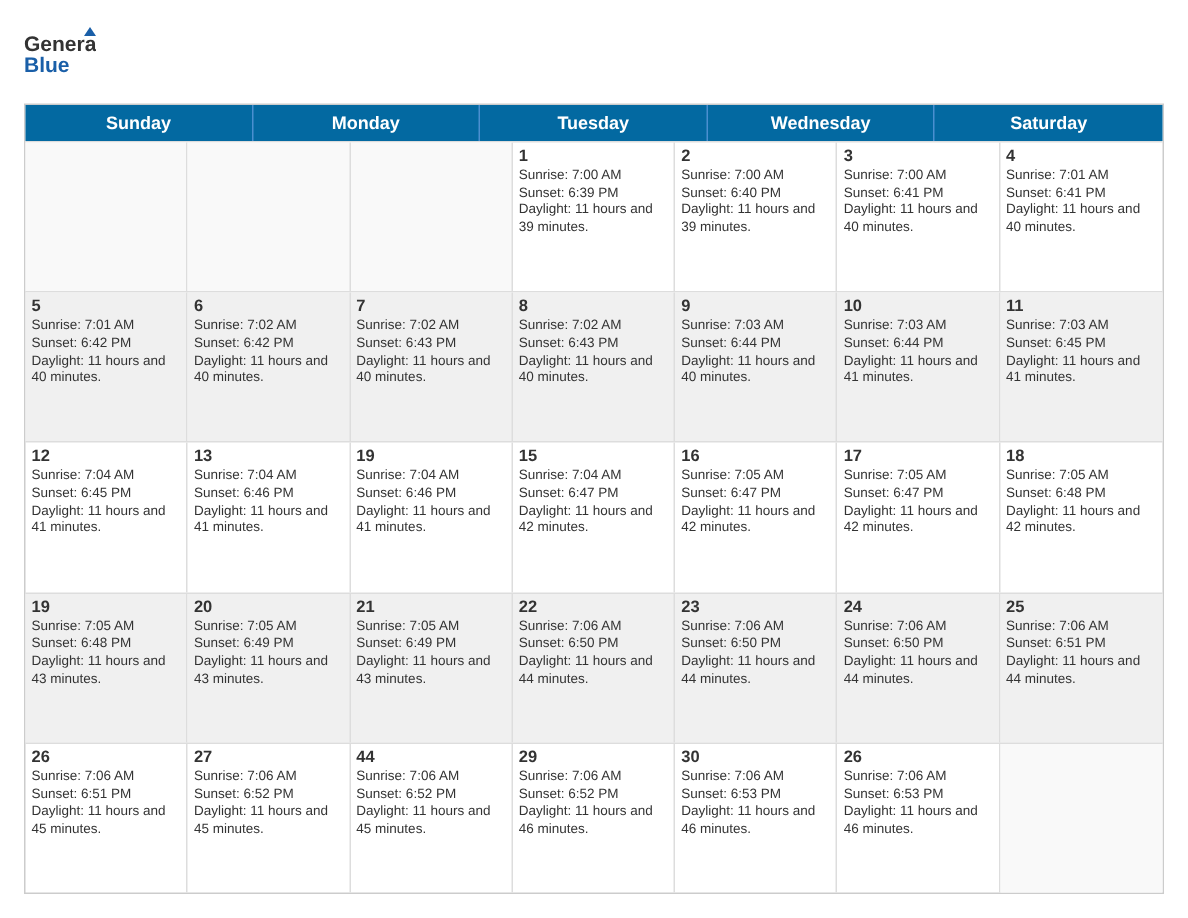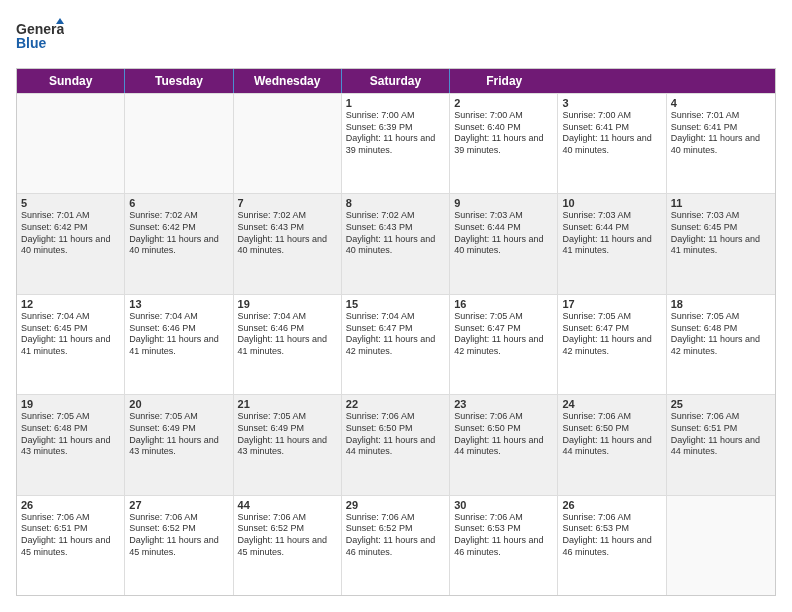--- a/index.html
+++ b/index.html
@@ -40,22 +40,22 @@
       color: #555;
     }
     .calendar {
       flex: 1;
       display: flex;
       flex-direction: column;
       border: 1px solid #ccc;
     }
     .cal-header {
       display: grid;
-      grid-template-columns: repeat(7, 1fr);
-      background: #701a75;
+      grid-template-columns: repeat(5, 1fr);
+      background: #0369a1;
     }
     .cal-header-cell {
       color: #fff;
       font-size: 12px;
       font-weight: bold;
       text-align: center;
       padding: 5px 2px;
       border-right: 1px solid #4a8fd0;
     }
     .cal-header-cell:last-child {
@@ -118,24 +118,24 @@
     </div>
     <div class="title-block">
       <div class="calendar-title"></div>
       <div class="calendar-subtitle"></div>
     </div>
   </div>
 
   <div class="calendar">
     <div class="cal-header" id="cal-header">
         <div class="cal-header-cell">Sunday</div>
+        <div class="cal-header-cell">Monday</div>
         <div class="cal-header-cell">Tuesday</div>
         <div class="cal-header-cell">Wednesday</div>
         <div class="cal-header-cell">Saturday</div>
-        <div class="cal-header-cell">Friday</div>
       </div>
     <div class="cal-body" id="cal-body">
         <div class="cal-row">
           <div class="cal-cell empty"></div>
           <div class="cal-cell empty"></div>
           <div class="cal-cell empty"></div>
           <div class="cal-cell">
         <div class="day-number">1</div>
         <div class="cell-info">
           Sunrise: 7:00 AM<br>

